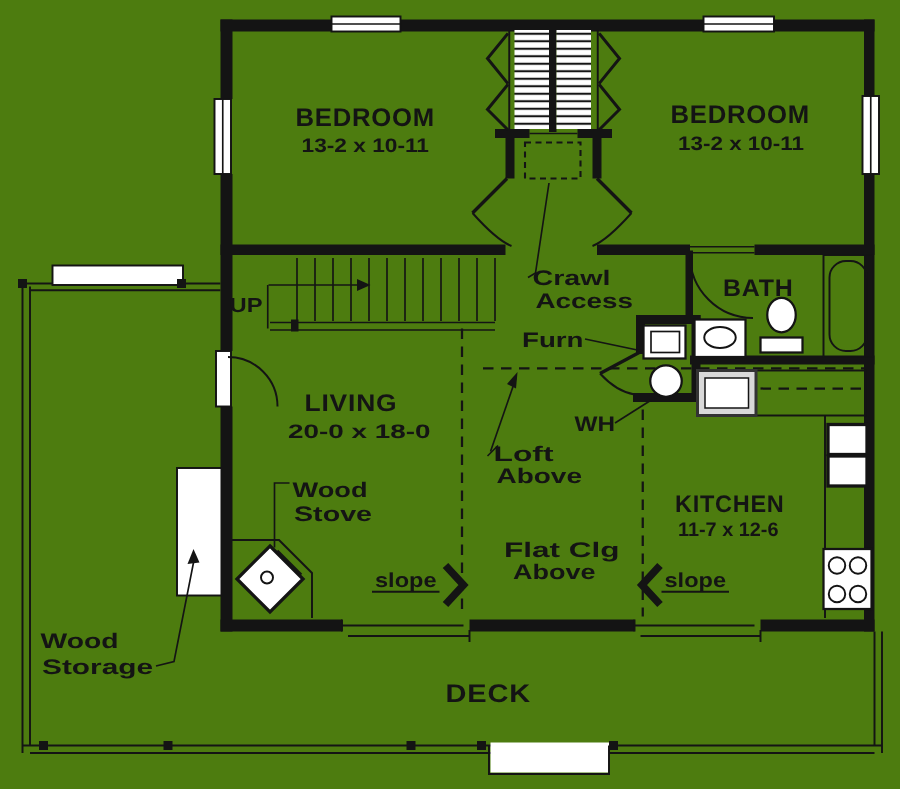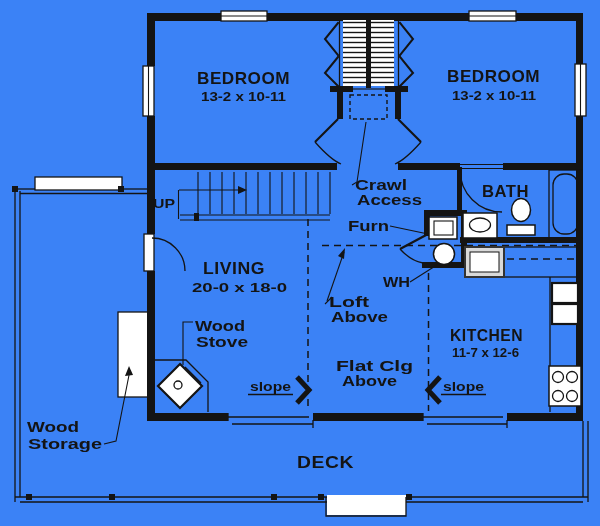--- a/index.html
+++ b/index.html
@@ -1,16 +1,16 @@
 <!DOCTYPE html>
 <html><head>
 <meta charset="utf-8">
 <style>
   html,body{margin:0;padding:0;background:#ffffff;}
-  #stage{position:relative;width:600px;height:526px;background:#3b82f6;overflow:hidden;
+  #stage{position:relative;width:600px;height:526px;background:#4d7c0f;overflow:hidden;
          font-family:"Liberation Sans","DejaVu Sans",sans-serif;}
   svg{position:absolute;left:0;top:0;}
   text{fill:#141414;}
   .rm{font-size:17px;font-weight:bold;letter-spacing:.5px;}
   .rm2{font-size:16px;font-weight:bold;letter-spacing:.5px;}
   .dim{font-size:13px;font-weight:bold;}
   .an{font-size:14px;font-weight:bold;}
   .an2{font-size:13.5px;font-weight:bold;}
   .wall{fill:#141414;stroke:none;}
   .thin{stroke:#141414;stroke-width:1.3;fill:none;}

